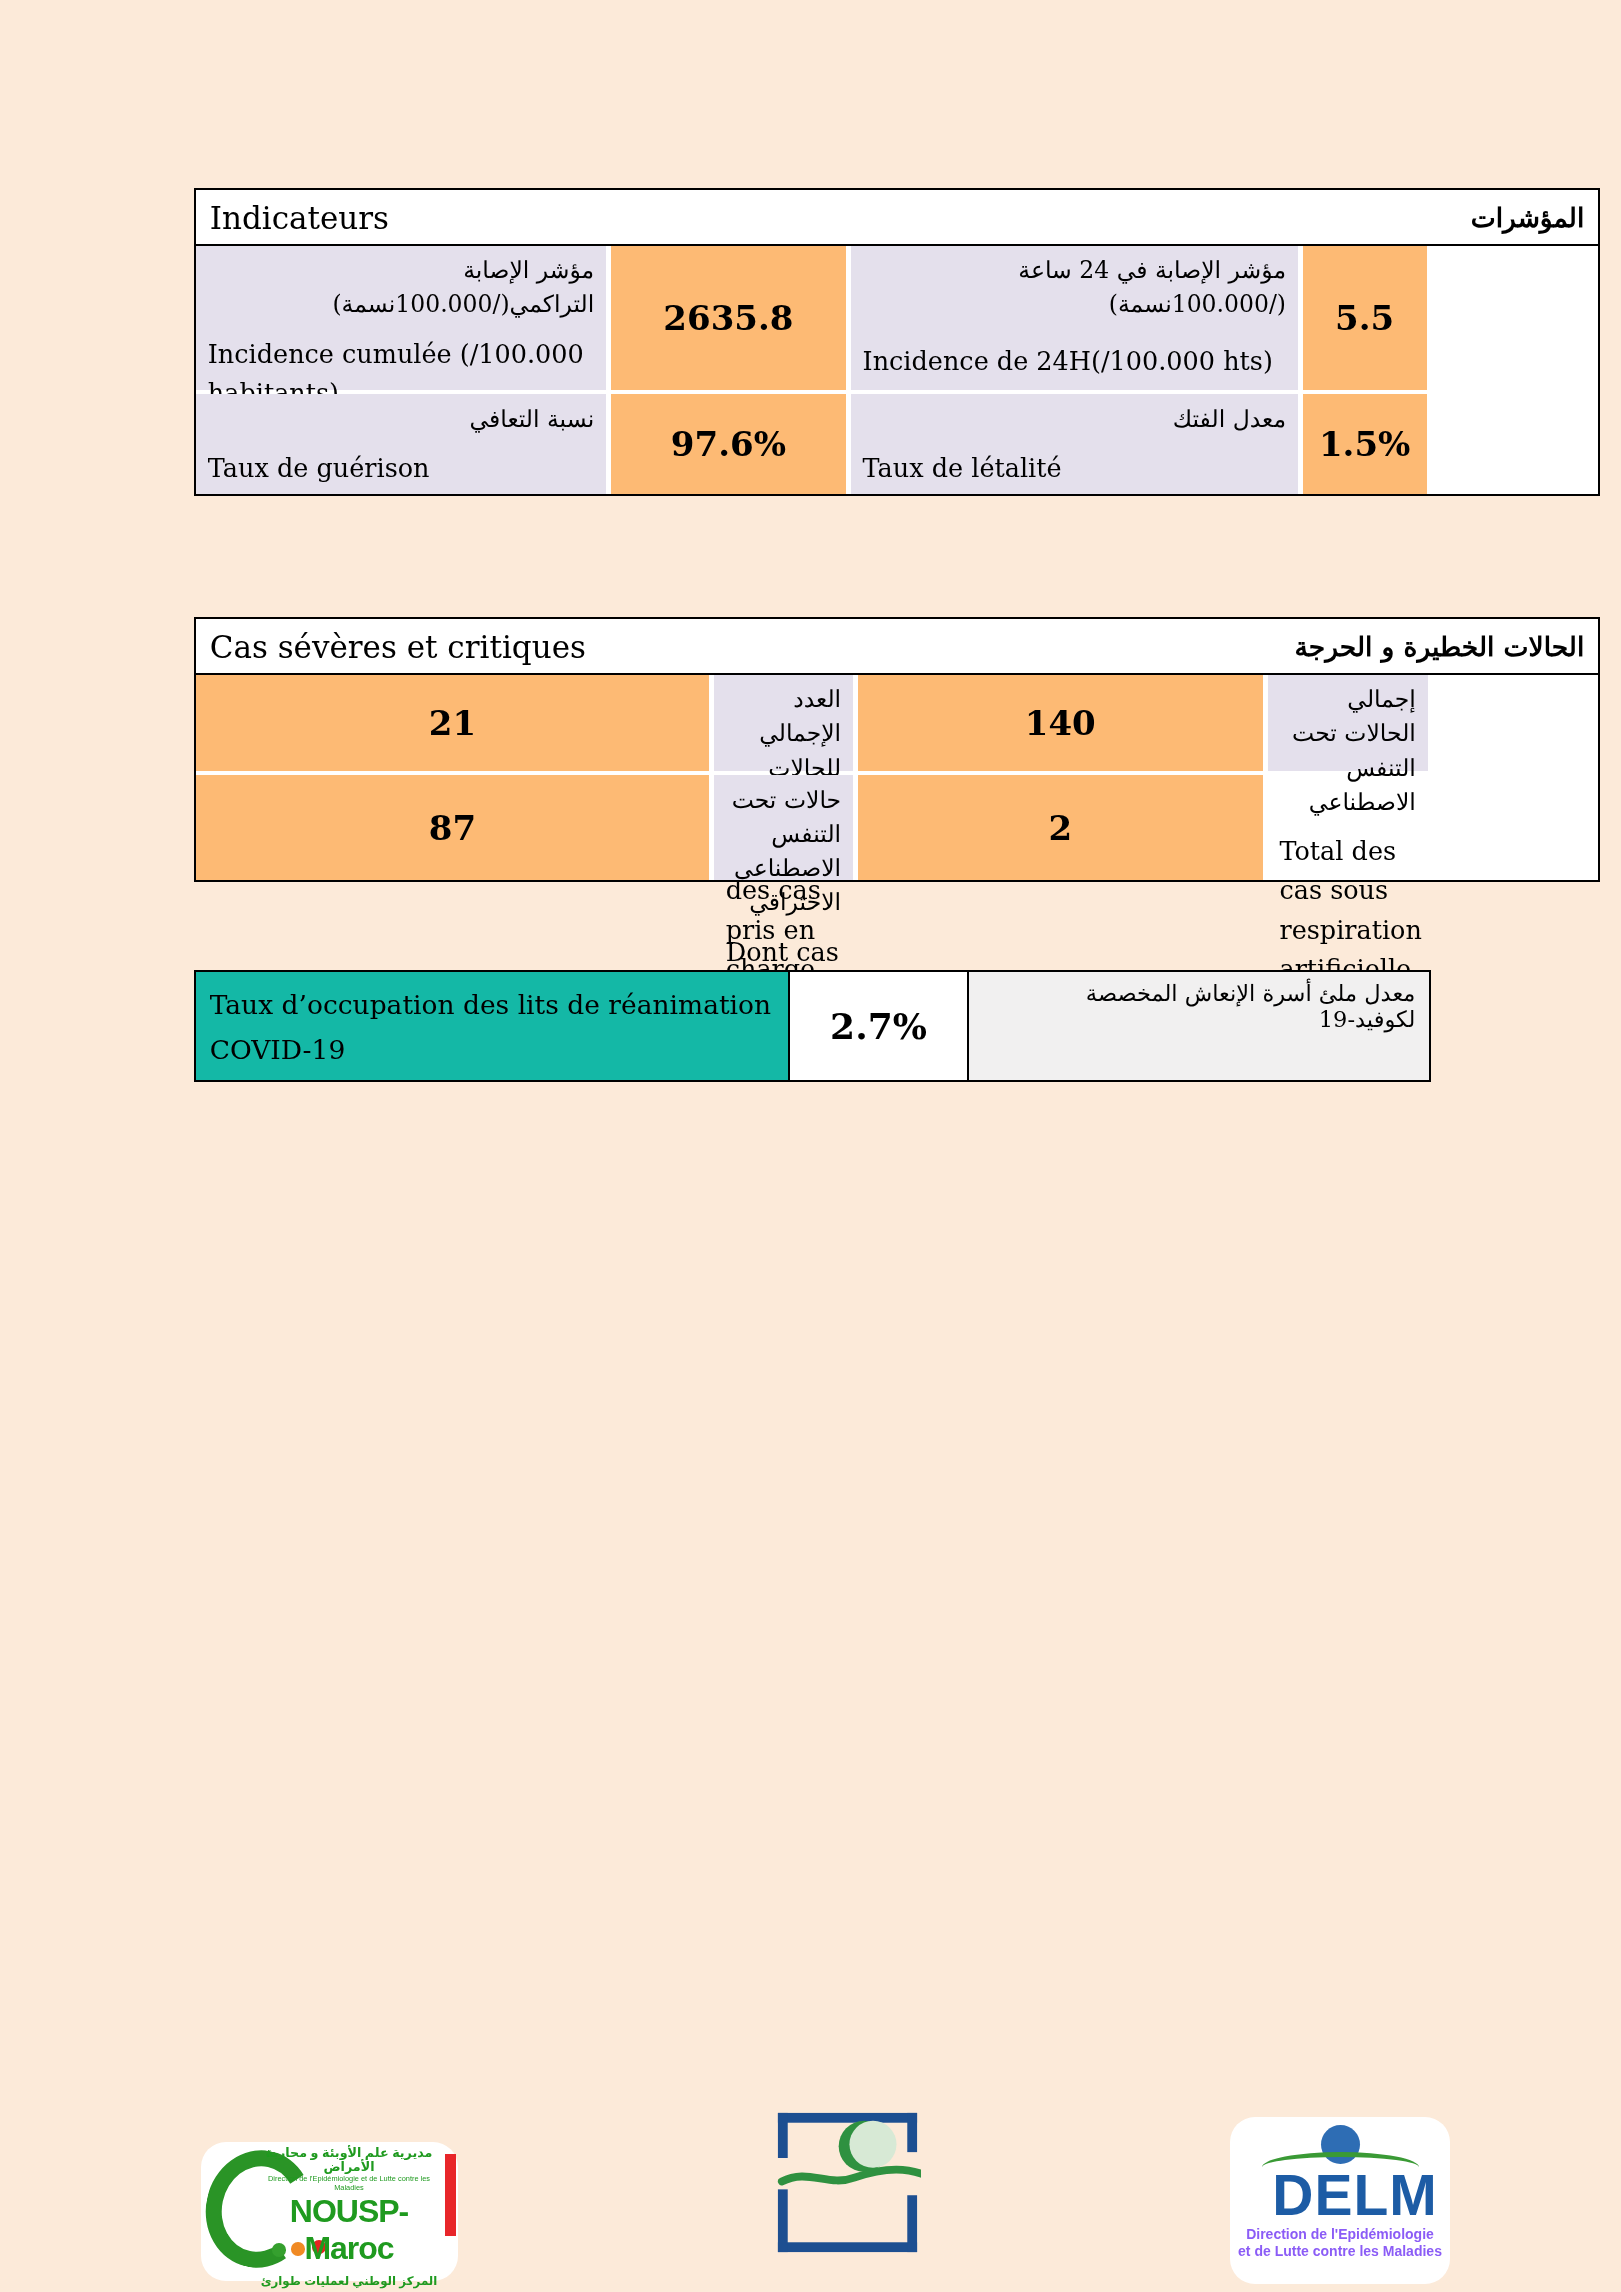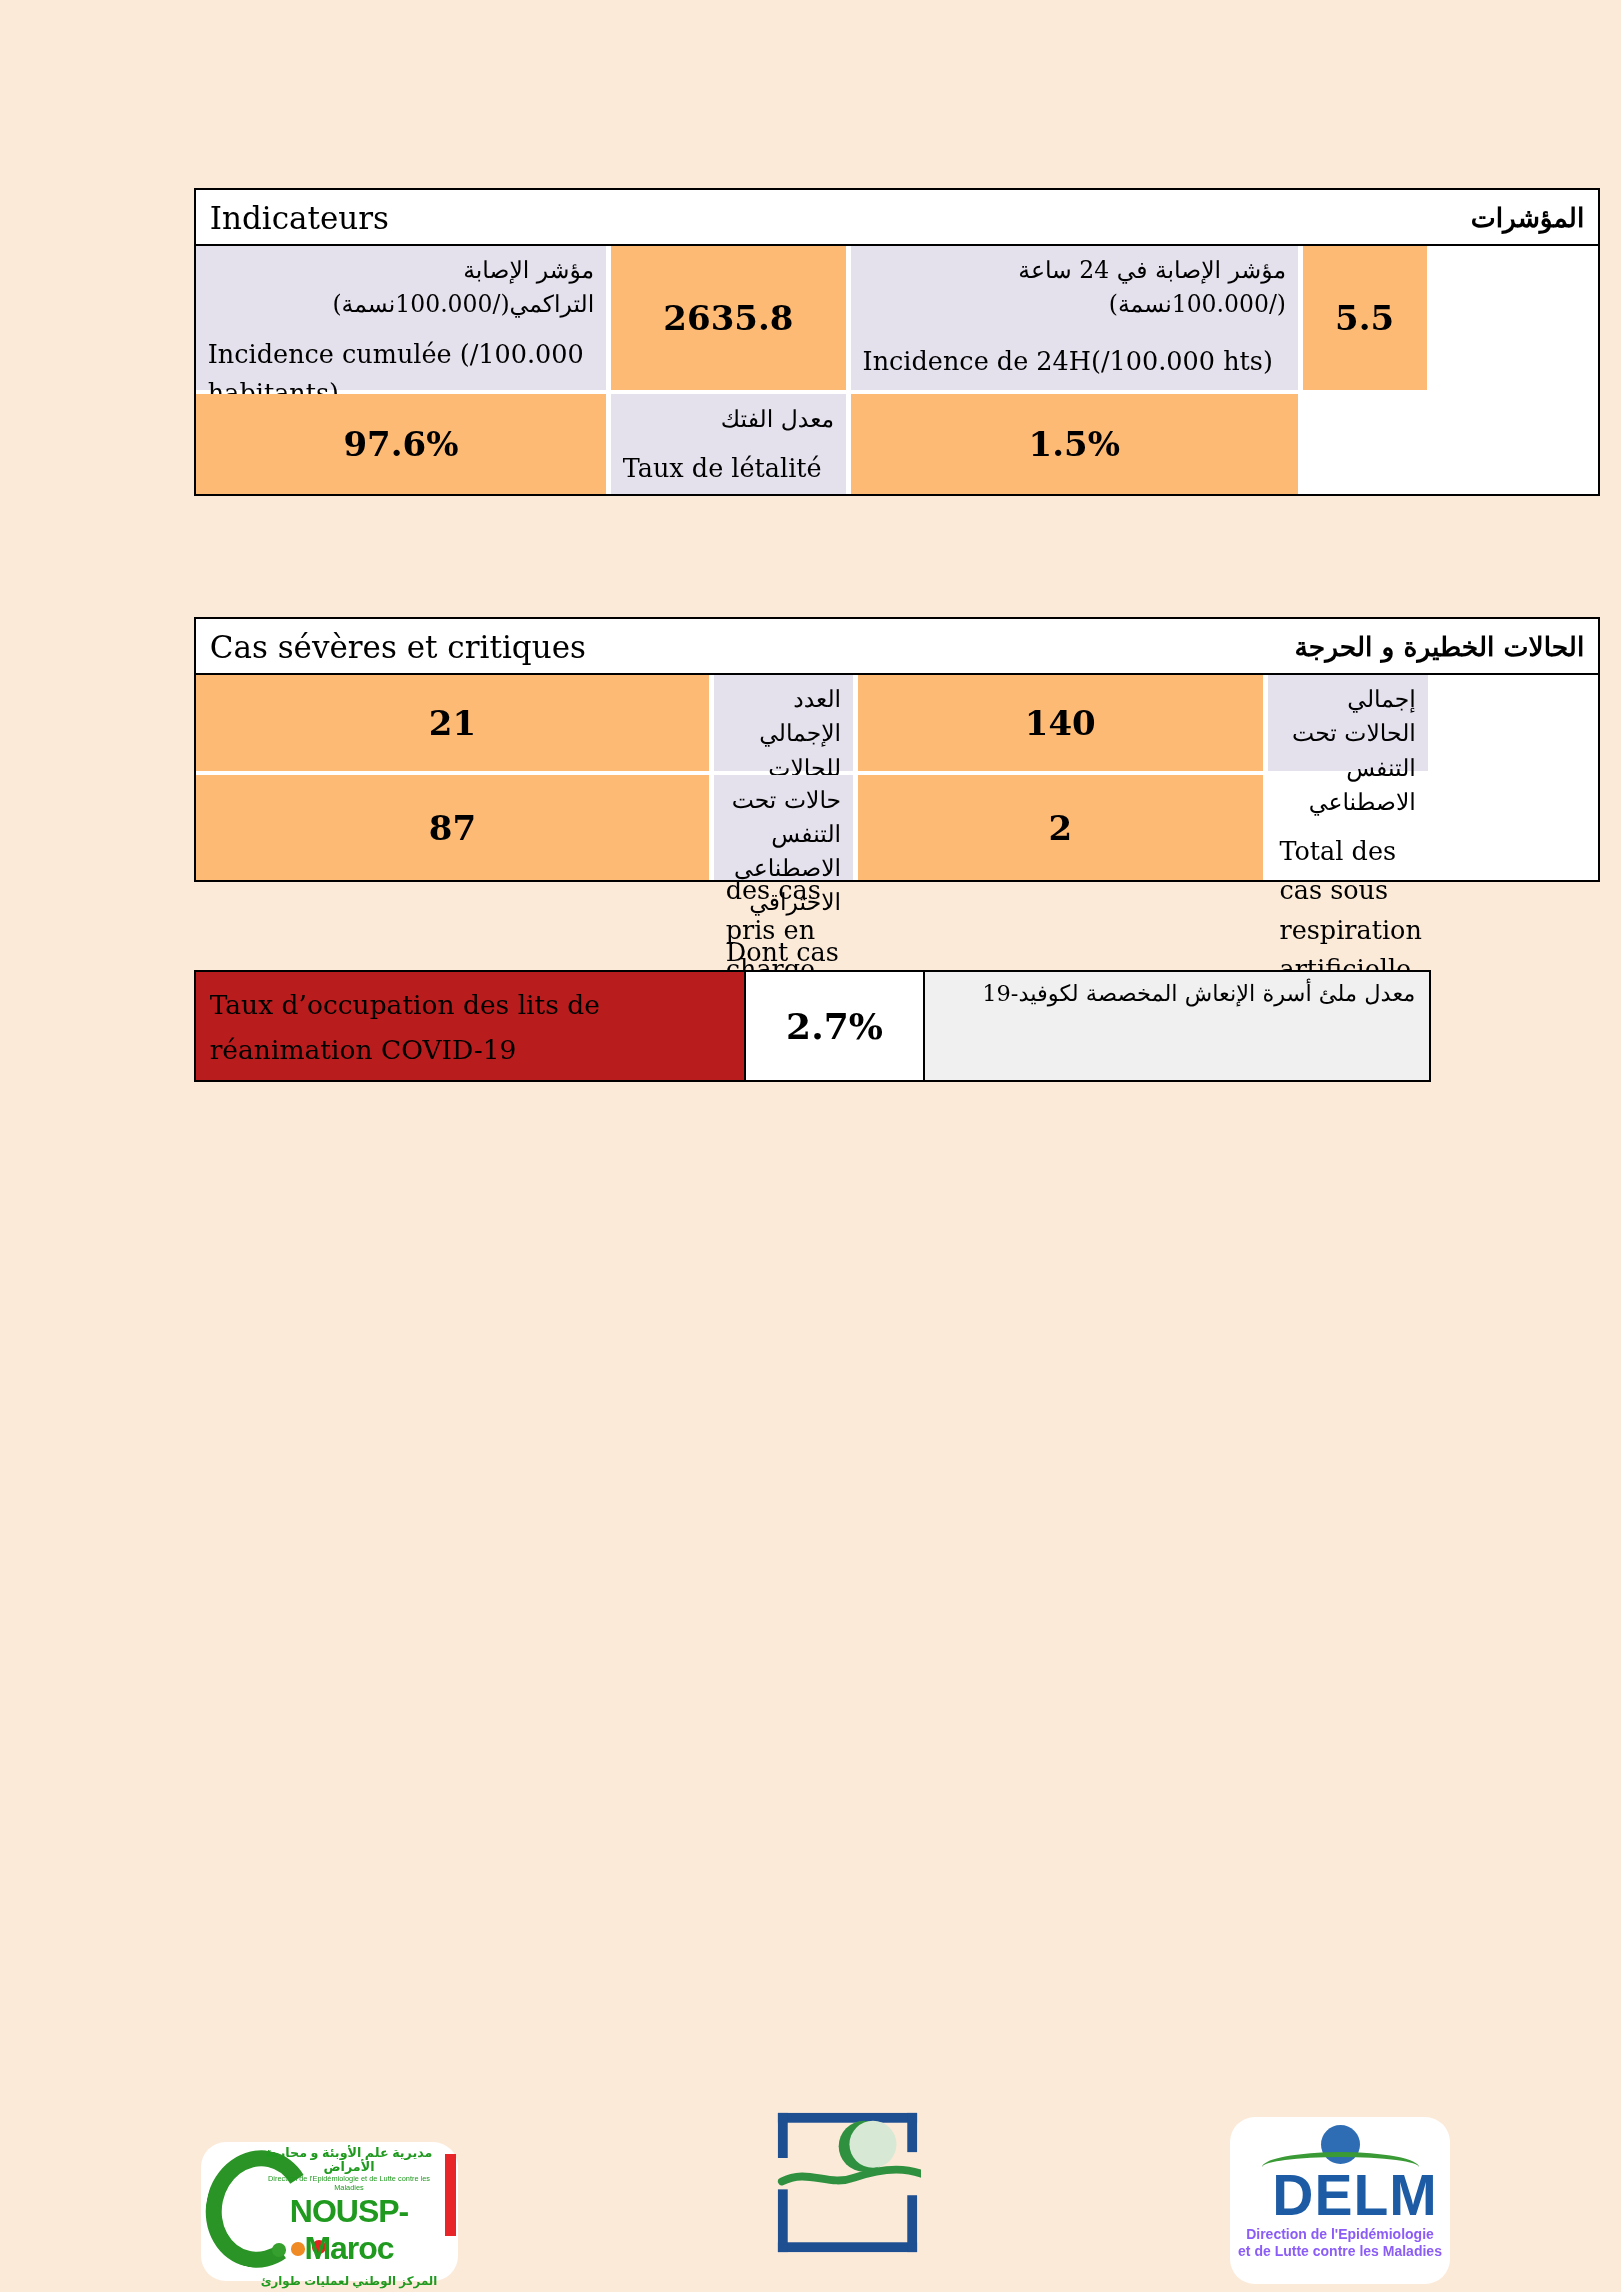--- a/index.html
+++ b/index.html
@@ -29,21 +29,21 @@
   }
   .ar-line{text-align:right;direction:rtl;font-size:23.5px;line-height:1.45;}
   .fr-line{text-align:left;font-size:25.5px;line-height:1.55;}
   .cell-value{
     background:#fdba74;display:flex;align-items:center;justify-content:center;
     font-weight:bold;font-size:34px;
   }
   
   .tbl3{position:absolute;left:194px;top:970px;width:1237px;height:112px;
     border:2.9px solid #000;box-sizing:border-box;display:flex;background:#fff;}
-  .t3-left{width:550px;background:#b91c1c;border-right:2.9px solid #000;
+  .t3-left{width:594px;background:#14b8a6;border-right:2.9px solid #000;
     padding:9.8px 13.7px;font-size:26.5px;line-height:1.7;box-sizing:border-box;}
   .t3-mid{width:179px;background:#fff;border-right:2.9px solid #000;
     display:flex;align-items:center;justify-content:center;
     font-weight:bold;font-size:36px;box-sizing:border-box;}
   .t3-right{flex:1;background:#f1f0f0;padding:7.8px 13.7px;box-sizing:border-box;
     font-size:22.5px;text-align:right;direction:rtl;}
   
   .logo-box{position:absolute;background:#fff;border-radius:25px;}
   .nousp{left:201px;top:2142px;width:257px;height:139px;}
   .nousp-arc{
@@ -81,20 +81,24 @@
       <div class="ar-line">مؤشر الإصابة التراكمي(/100.000نسمة)</div>
       <div class="fr-line">Incidence cumulée (/100.000 habitants)</div>
     </div>
     <div class="cell cell-value">2635.8</div>
     <div class="cell cell-label">
       <div class="ar-line">مؤشر الإصابة في 24 ساعة (/100.000نسمة)</div>
       <div class="fr-line">Incidence de 24H(/100.000 hts)</div>
     </div>
     <div class="cell cell-value">5.5</div>
 
+    <div class="cell cell-label">
+      <div class="ar-line">نسبة  التعافي</div>
+      <div class="fr-line">Taux de guérison</div>
+    </div>
     <div class="cell cell-value">97.6%</div>
     <div class="cell cell-label">
       <div class="ar-line">معدل الفتك</div>
       <div class="fr-line">Taux de létalité</div>
     </div>
     <div class="cell cell-value">1.5%</div>
   </div>
 </div>
 
 <div class="tbl" style="top:617px;">

